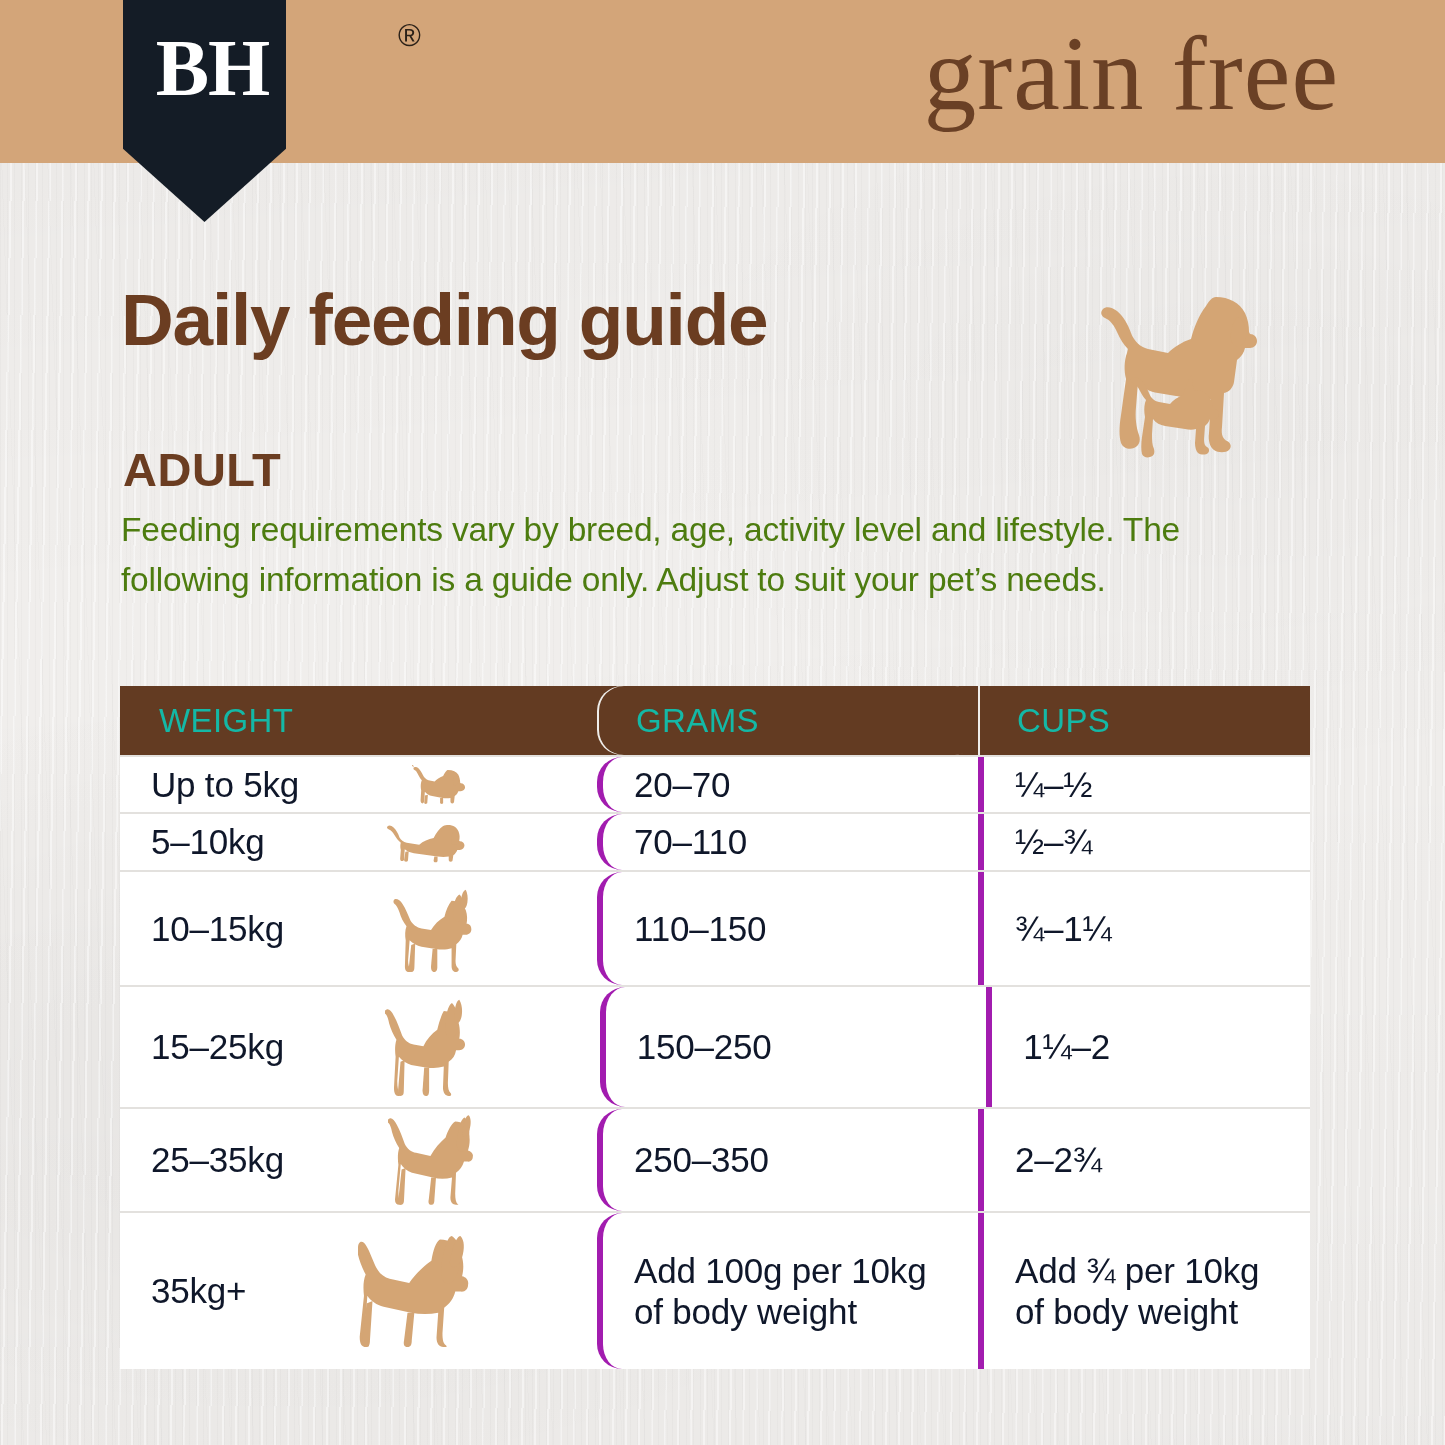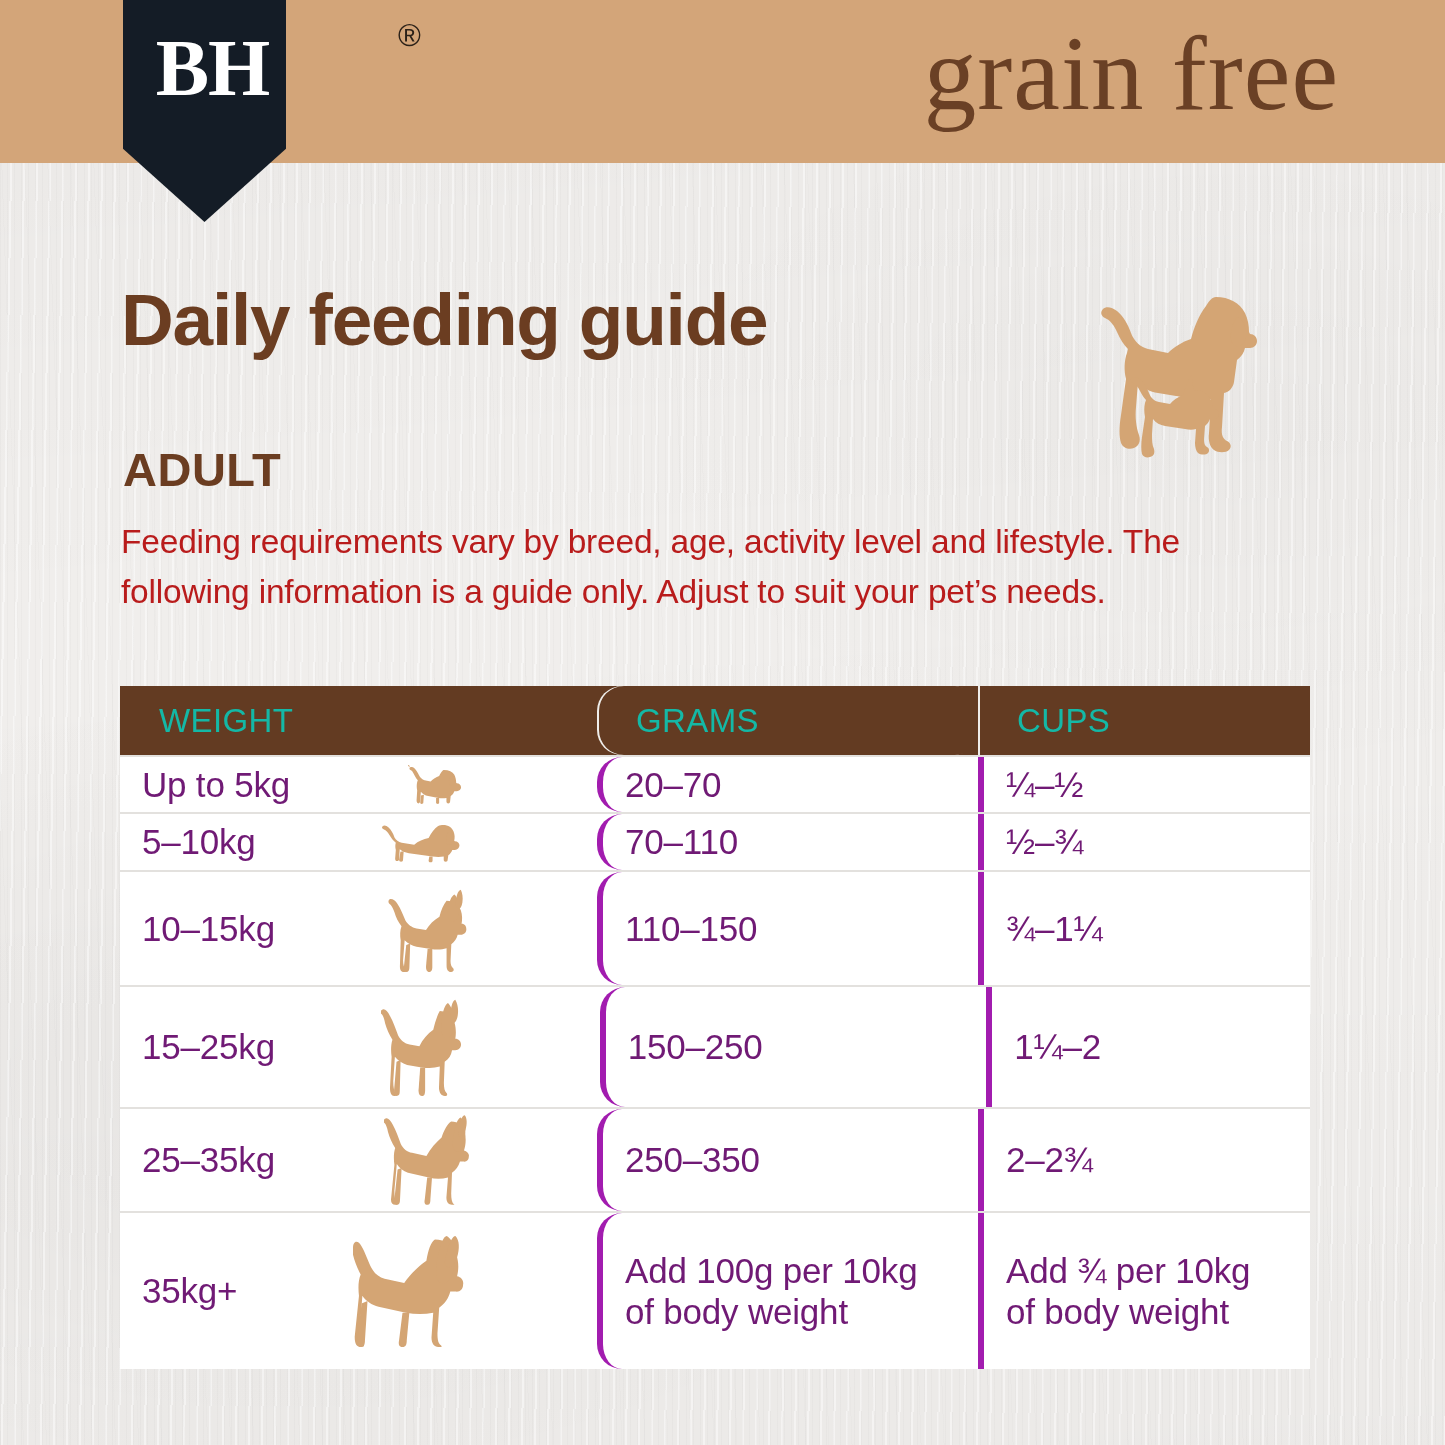--- a/index.html
+++ b/index.html
@@ -90,24 +90,23 @@
     font-weight:bold;
     color:#6b3d21;
     letter-spacing:0.5px;
     line-height:1;
     margin-top:36px;
   }
   #intro{
     position:absolute; left:121px; top:505px;
     width:1100px;
     font-size:33.5px;
-    color:#b91c1c;
+    color:#4d7c0f;
     line-height:1.50;
     letter-spacing:-0.2px;
-    margin-top:12px;
   }
 
   
   #dogs{
     position:absolute; left:1098px; top:287px;
     width:200px; height:180px;
   }
 
   
   #table{
@@ -133,23 +132,23 @@
 
   .trow{
     display:flex;
     border-top:2px solid #e3e1de;
     background:#ffffff;
   }
   .trow:first-of-type{ border-top:none; }
   .cell{
     display:flex; align-items:center;
     font-size:35px;
-    color:#701a75;
+    color:#0f172a;
     letter-spacing:-0.2px;
-    padding-left:22px;
+    padding-left:31px;
     line-height:1.18;
   }
   .cell.divider{ border-left:6px solid #a21caf; }
 
   .c-weight{ width:477px; }
   .c-grams { width:381px;border-radius:25px; }
   .c-cups  { width:332px; }
 
   .weight-inner{
     display:flex; align-items:center;

